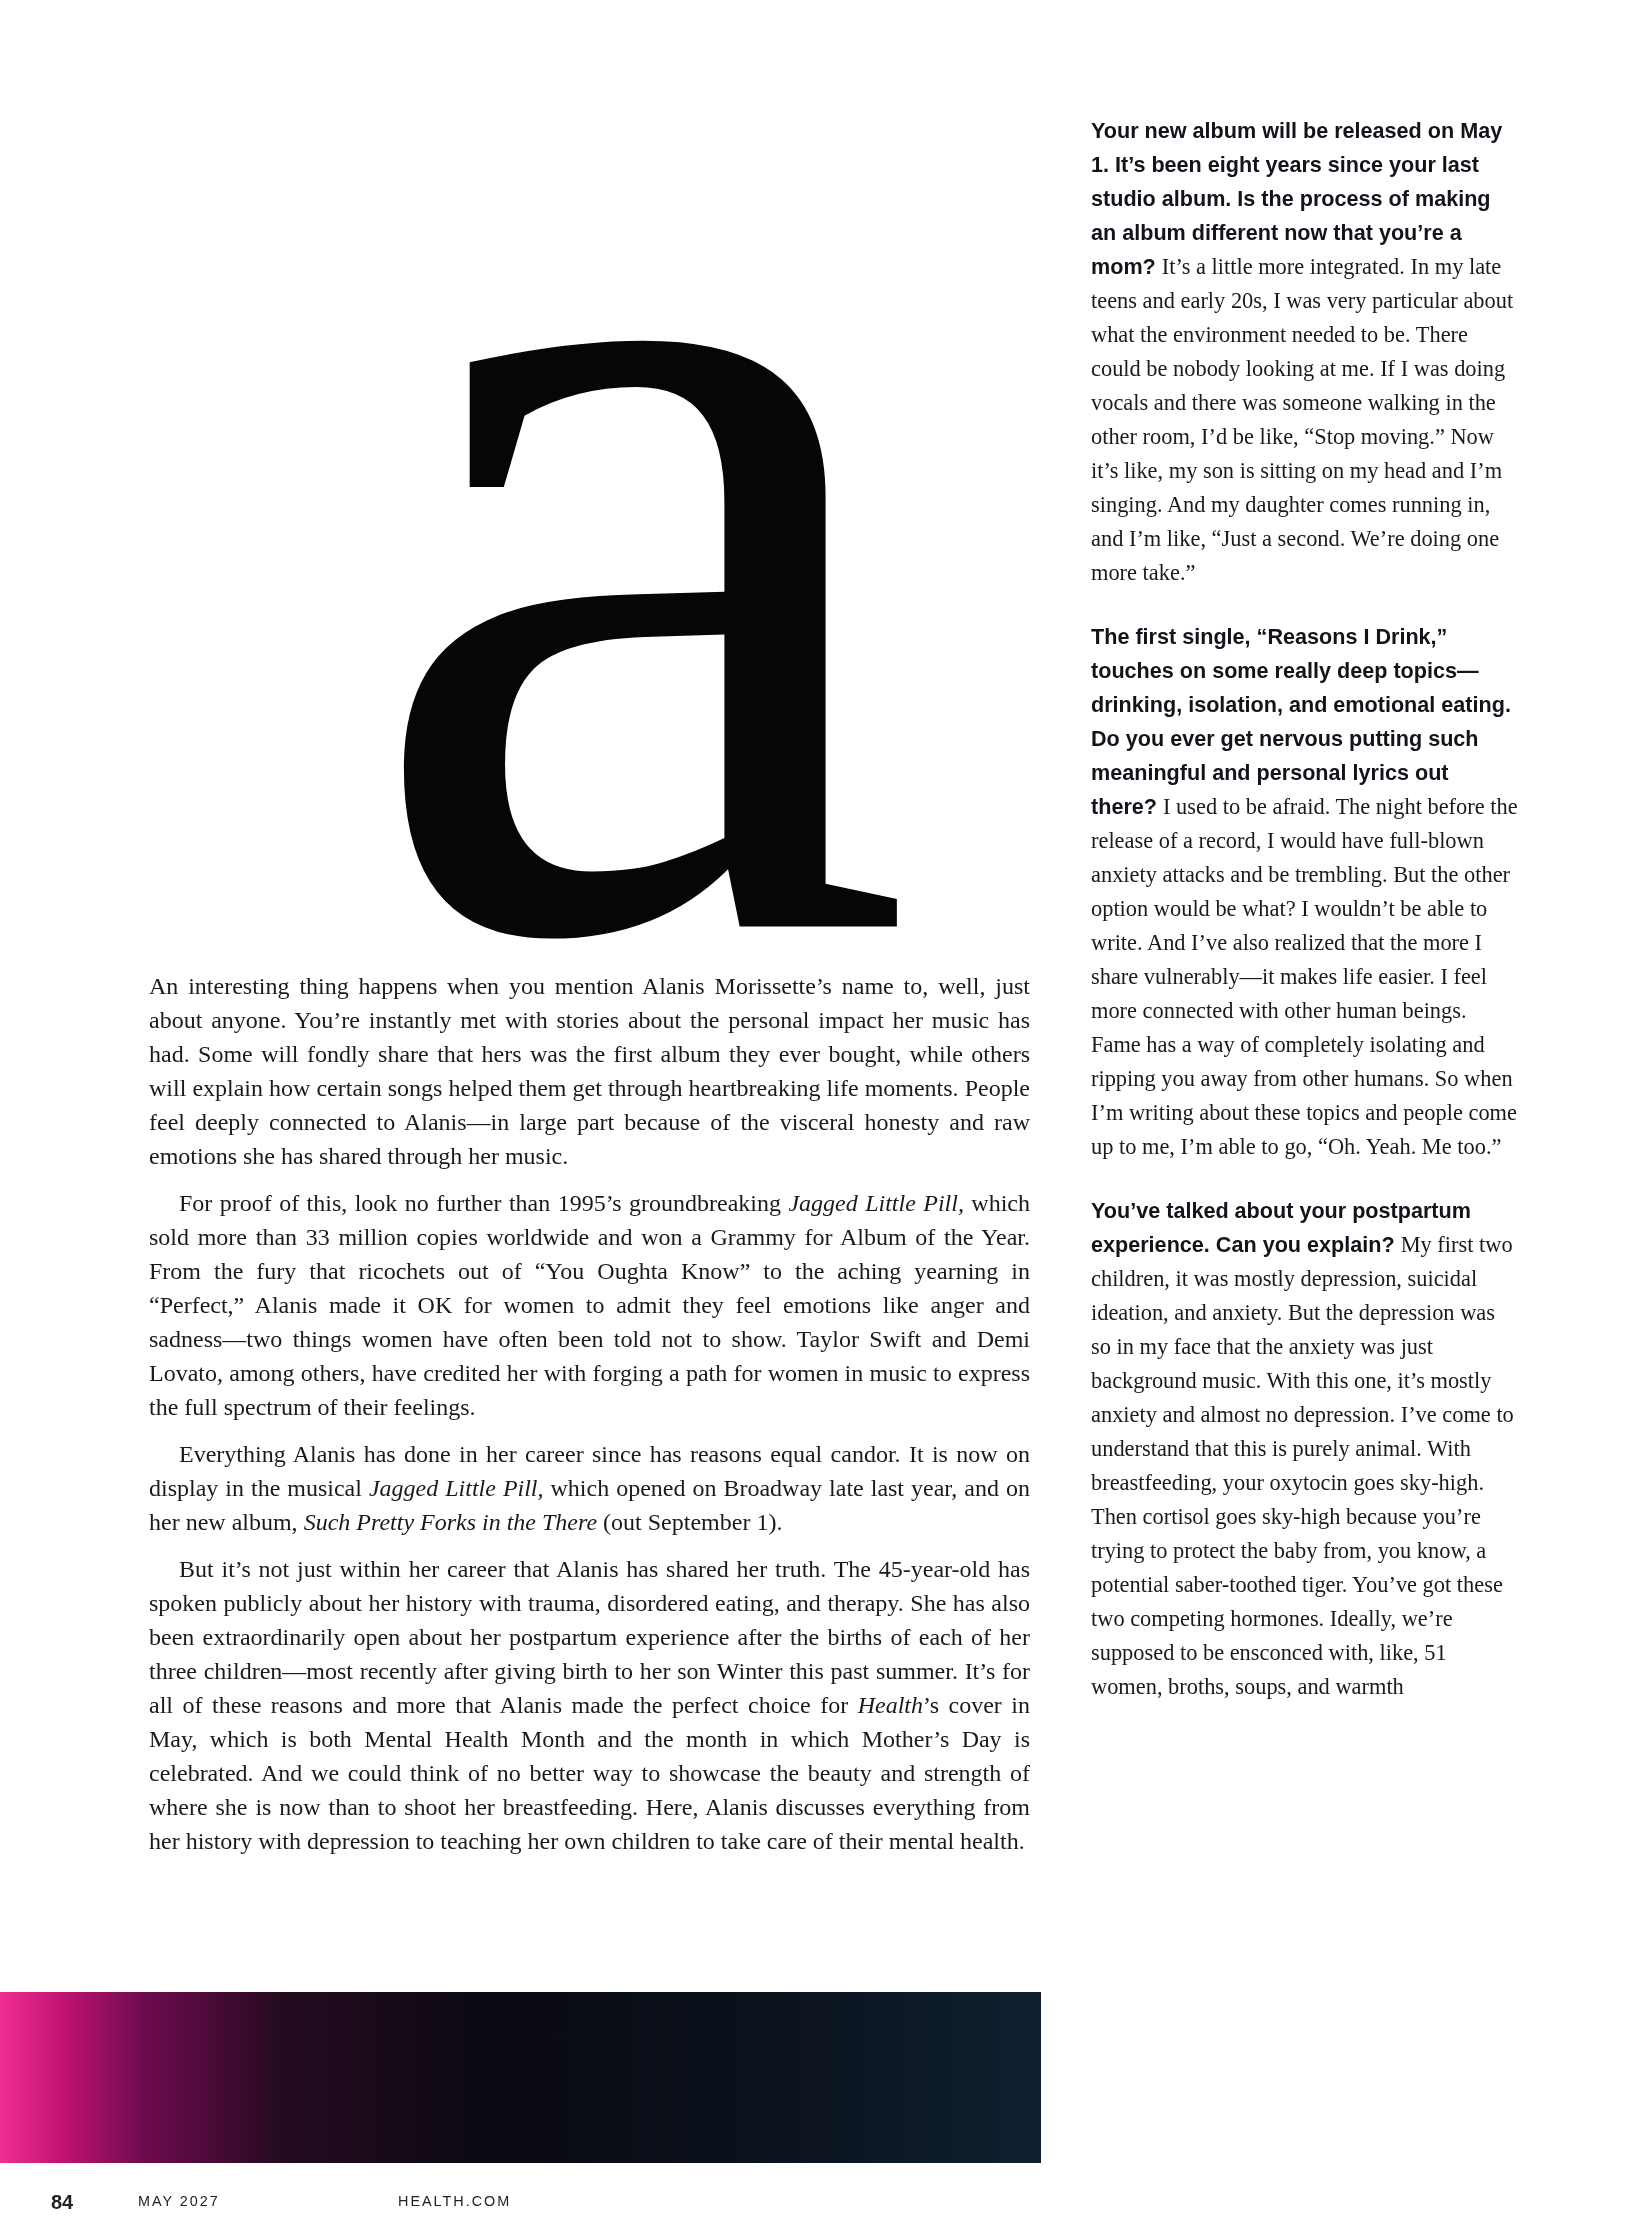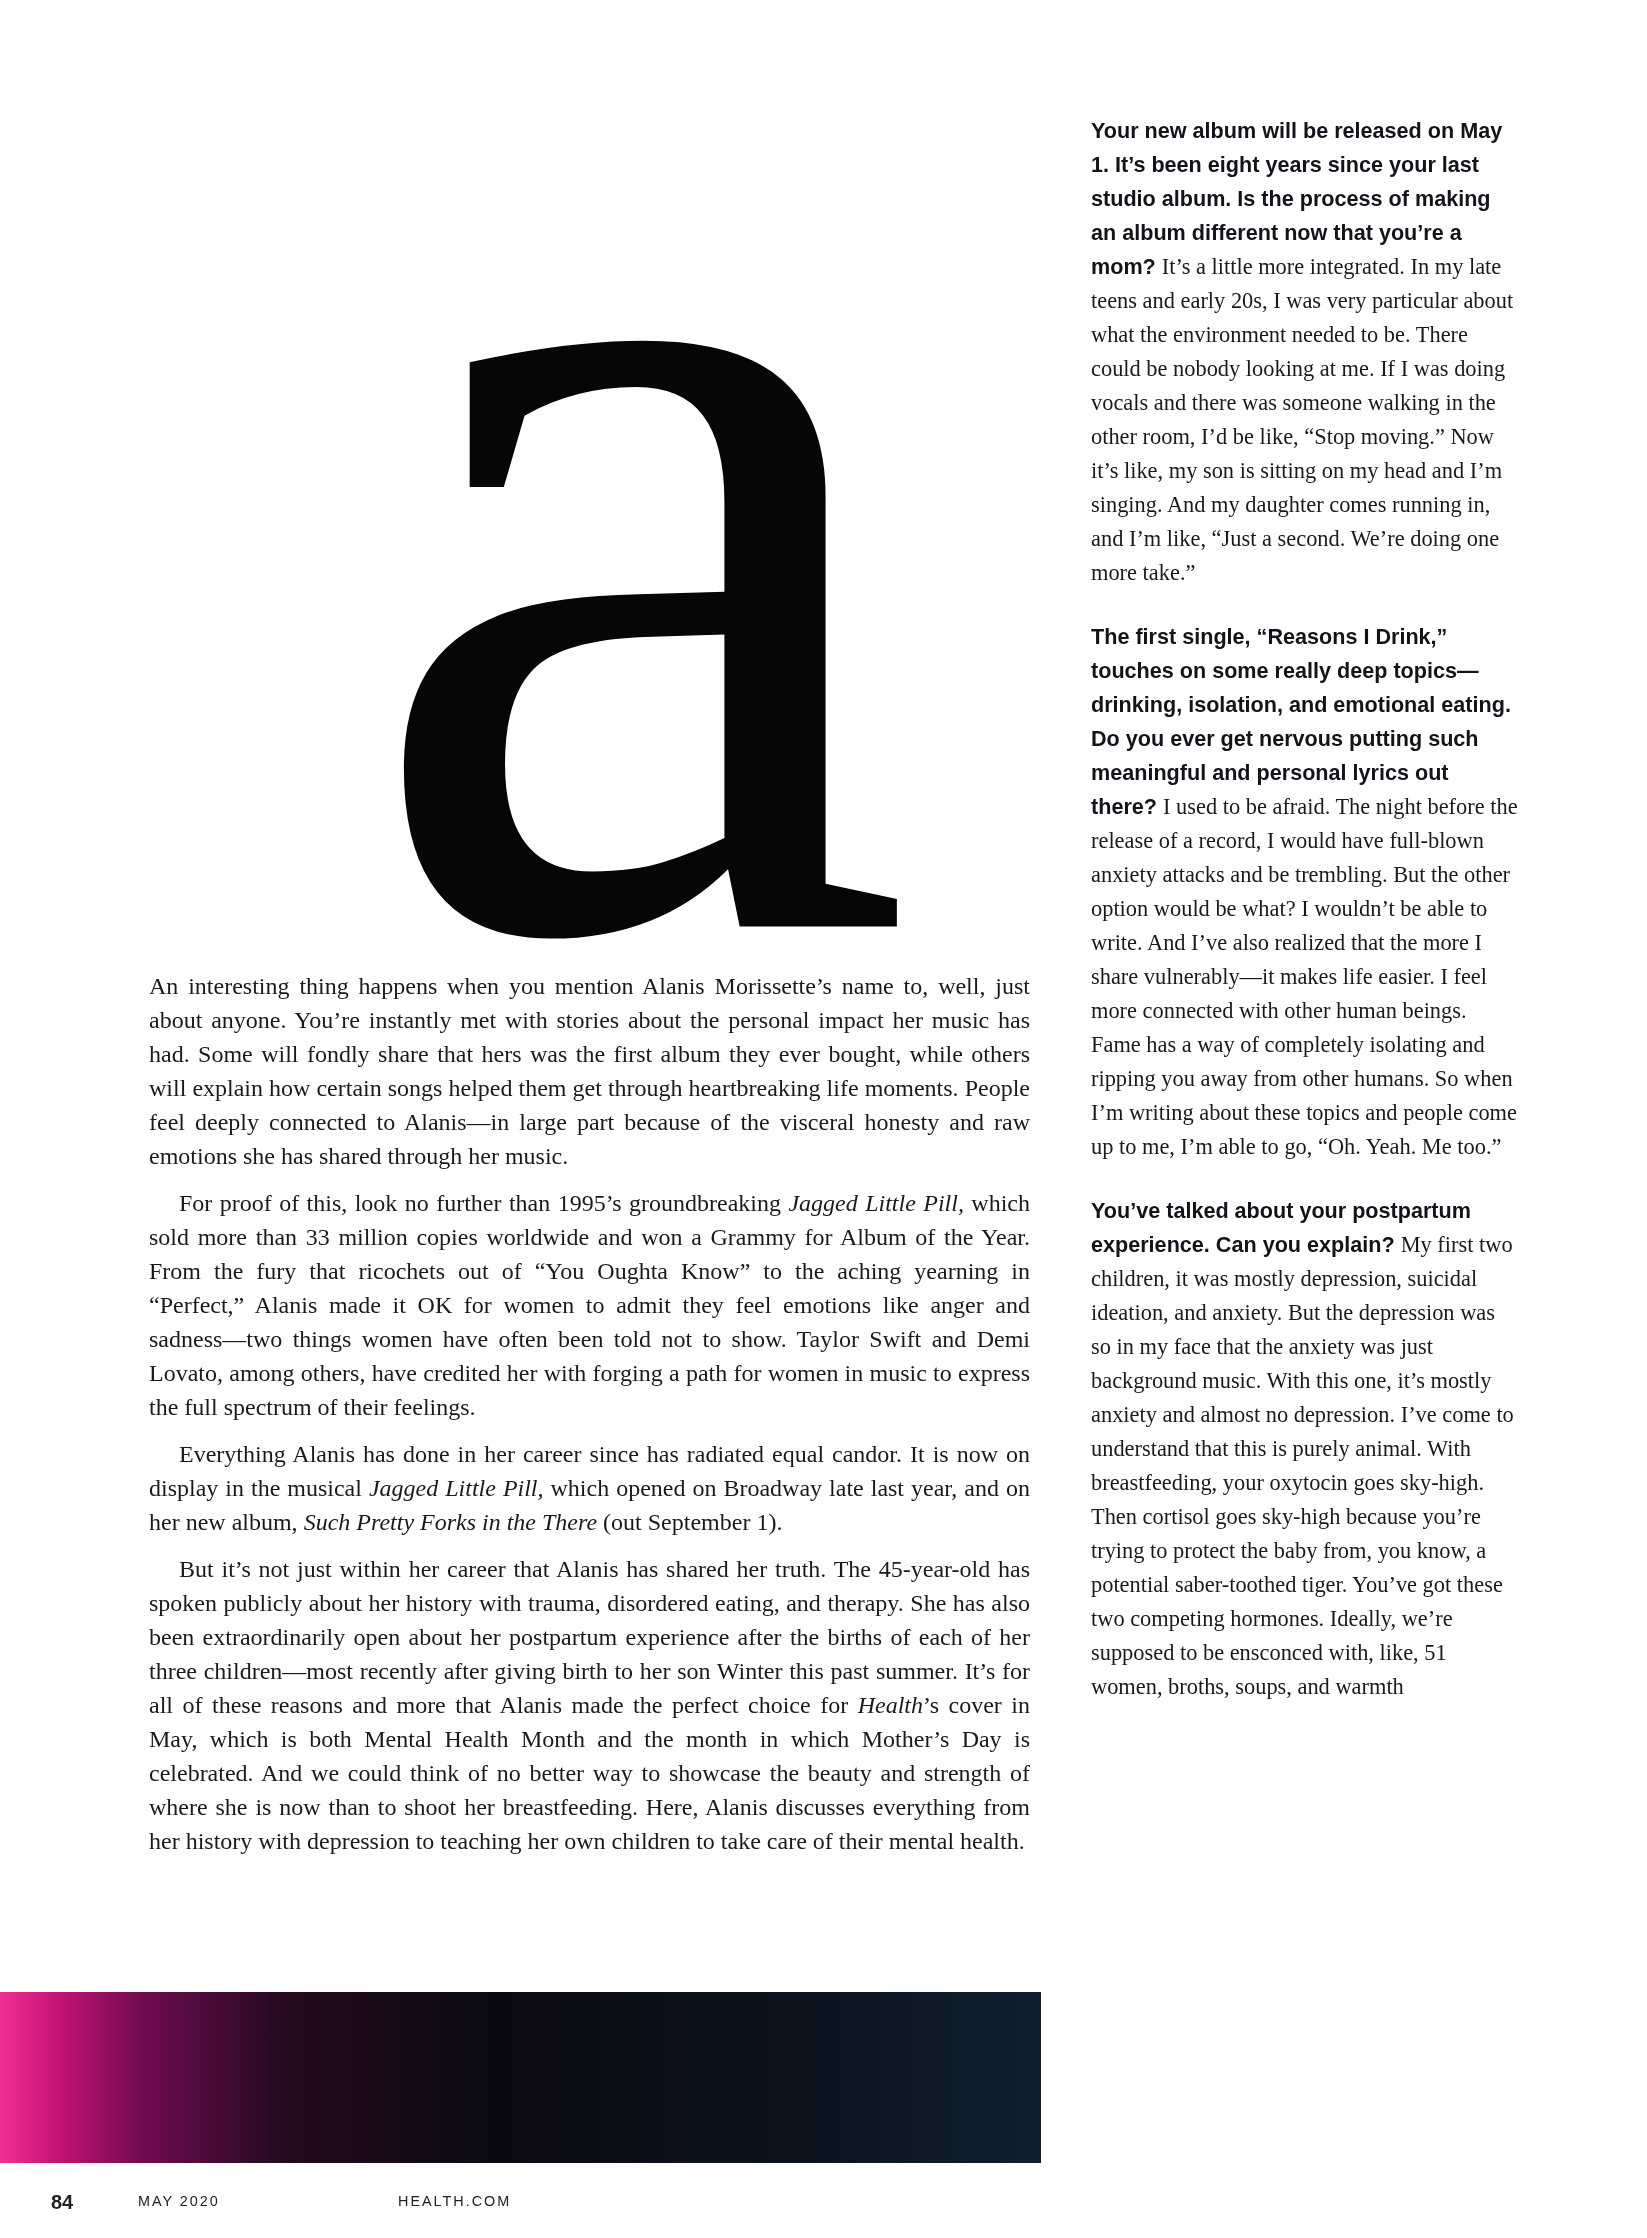--- a/index.html
+++ b/index.html
@@ -106,32 +106,32 @@
 
 <div class="page">
 
   <svg class="dropcap-svg" width="576" height="640" viewBox="0 0 720 800">
     <text class="dropcap-text" x="20" y="758">a</text>
   </svg>
 
   <div class="intro-col" id="intro-container">
       <p class="body-para"><span>An interesting thing happens when you mention Alanis Morissette’s name to, well, just about anyone. You’re instantly met with stories about the personal impact her music has had. Some will fondly share that hers was the first album they ever bought, while others will explain how certain songs helped them get through heartbreaking life moments. People feel deeply connected to Alanis—in large part because of the visceral honesty and raw emotions she has shared through her music.</span></p>
       <p class="body-para indent"><span>For proof of this, look no further than 1995’s groundbreaking </span><i>Jagged Little Pill,</i><span> which sold more than 33 million copies worldwide and won a Grammy for Album of the Year. From the fury that ricochets out of “You Oughta Know” to the aching yearning in “Perfect,” Alanis made it OK for women to admit they feel emotions like anger and sadness—two things women have often been told not to show. Taylor Swift and Demi Lovato, among others, have credited her with forging a path for women in music to express the full spectrum of their feelings.</span></p>
-      <p class="body-para indent"><span>Everything Alanis has done in her career since has radiated equal candor. It is now on display in the musical </span><i>Jagged Little Pill,</i><span> which opened on Broadway late last year, and on her new album, </span><i>Such Pretty Forks in the There</i><span> (out September 1).</span></p>
+      <p class="body-para indent"><span>Everything Alanis has done in her career since has reasons equal candor. It is now on display in the musical </span><i>Jagged Little Pill,</i><span> which opened on Broadway late last year, and on her new album, </span><i>Such Pretty Forks in the There</i><span> (out September 1).</span></p>
       <p class="body-para indent"><span>But it’s not just within her career that Alanis has shared her truth. The 45-year-old has spoken publicly about her history with trauma, disordered eating, and therapy. She has also been extraordinarily open about her postpartum experience after the births of each of her three children—most recently after giving birth to her son Winter this past summer. It’s for all of these reasons and more that Alanis made the perfect choice for </span><i>Health</i><span>’s cover in May, which is both Mental Health Month and the month in which Mother’s Day is celebrated. And we could think of no better way to showcase the beauty and strength of where she is now than to shoot her breastfeeding. Here, Alanis discusses everything from her history with depression to teaching her own children to take care of their mental health.</span></p>
     </div>
 
   <div class="qa-col" id="qa-container">
       <p class="qa-item"><span class="question">Your new album will be released on May 1. It’s been eight years since your last studio album. Is the process of making an album different now that you’re a mom? </span><span class="answer">It’s a little more integrated. In my late teens and early 20s, I was very particular about what the environment needed to be. There could be nobody looking at me. If I was doing vocals and there was someone walking in the other room, I’d be like, “Stop moving.” Now it’s like, my son is sitting on my head and I’m singing. And my daughter comes running in, and I’m like, “Just a second. We’re doing one more take.”</span></p>
       <p class="qa-item"><span class="question">The first single, “Reasons I Drink,” touches on some really deep topics—drinking, isolation, and emotional eating. Do you ever get nervous putting such meaningful and personal lyrics out there? </span><span class="answer">I used to be afraid. The night before the release of a record, I would have full-blown anxiety attacks and be trembling. But the other option would be what? I wouldn’t be able to write. And I’ve also realized that the more I share vulnerably—it makes life easier. I feel more connected with other human beings. Fame has a way of completely isolating and ripping you away from other humans. So when I’m writing about these topics and people come up to me, I’m able to go, “Oh. Yeah. Me too.”</span></p>
       <p class="qa-item"><span class="question">You’ve talked about your postpartum experience. Can you explain? </span><span class="answer">My first two children, it was mostly depression, suicidal ideation, and anxiety. But the depression was so in my face that the anxiety was just background music. With this one, it’s mostly anxiety and almost no depression. I’ve come to understand that this is purely animal. With breastfeeding, your oxytocin goes sky-high. Then cortisol goes sky-high because you’re trying to protect the baby from, you know, a potential saber-toothed tiger. You’ve got these two competing hormones. Ideally, we’re supposed to be ensconced with, like, 51 women, broths, soups, and warmth</span></p>
     </div>
 
   <div class="gradient-bar" style="background: linear-gradient(90deg, rgb(240, 47, 147) 0%, rgb(192, 18, 115) 6%, rgb(109, 11, 78) 14%, rgb(37, 10, 32) 27%, rgb(10, 10, 18) 48%, rgb(11, 20, 31) 78%, rgb(16, 32, 49) 100%);"></div>
 
   <div class="footer">
     <span class="folio">84</span>
-    <span class="issue">MAY 2020</span>
+    <span class="issue">MAY 2027</span>
     <span class="site">HEALTH.COM</span>
   </div>
 
 </div>
 
 
 </body></html>

